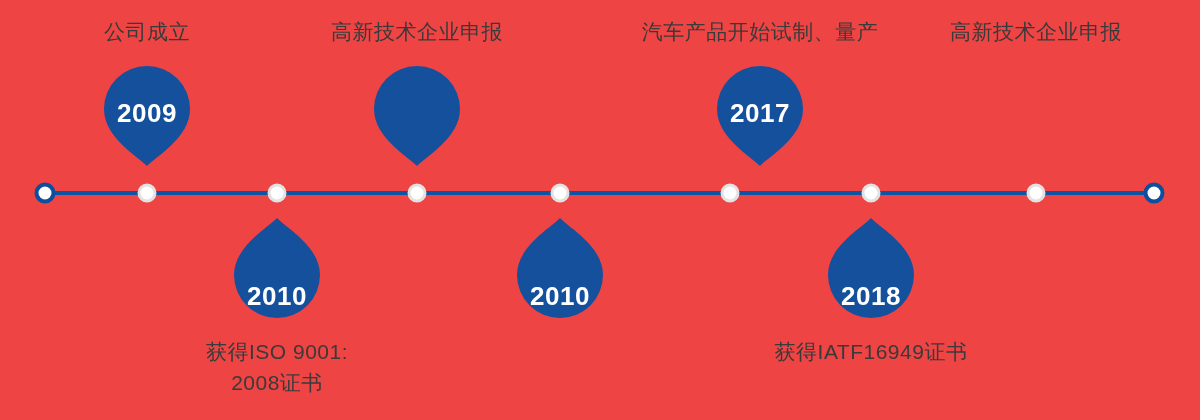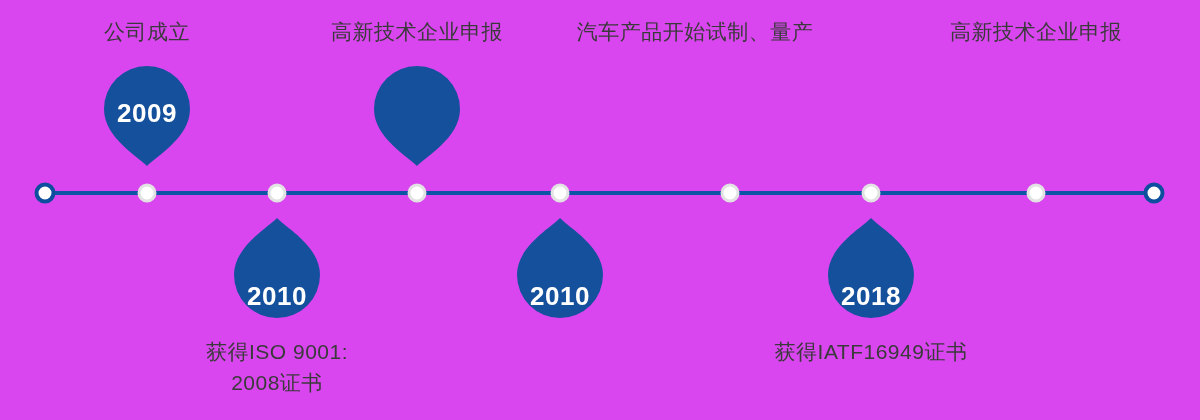--- a/index.html
+++ b/index.html
@@ -1,20 +1,20 @@
 <!DOCTYPE html>
 <html><head>
 <meta charset="utf-8">
 <style>
   html, body { margin: 0; padding: 0; background: #ffffff; }
   .stage {
     position: relative;
     width: 1200px;
     height: 420px;
-    background: #d946ef;
+    background: #ef4444;
     font-family: "Liberation Sans", sans-serif;
     overflow: hidden;
   }
 
   
   .axis {
     position: absolute;
     left: 45px;
     top: 191px;
     width: 1110px;
@@ -53,21 +53,21 @@
     top: 0;
     height: 420px;
     width: 300px;
     margin-left: -150px;
     text-align: center;
   }
   .ms1 { left: 147px; }
   .ms2 { left: 277px; }
   .ms3 { left: 417px; }
   .ms4 { left: 560px; }
-  .ms5 { left: 695px; }
+  .ms5 { left: 760px; }
   .ms6 { left: 871px; }
   .ms7 { left: 1036px; text-decoration: underline; }
 
   .label {
     position: absolute;
     left: 0;
     right: 0;
     font-size: 21px;
     line-height: 31px;
     color: #3A3A3A;
@@ -154,20 +154,26 @@
     <div class="balloon">
       <svg viewBox="0 0 100 100" aria-hidden="true">
         <path d="M50 100 C 42 91 7 72 7 43 A 43 43 0 1 1 93 43 C 93 72 58 91 50 100 Z"></path>
       </svg>
       <span class="year">2010</span>
     </div>
   </div>
 
   <div class="ms ms5 top">
     <div class="label">汽车产品开始试制、量产</div>
+    <div class="balloon">
+      <svg viewBox="0 0 100 100" aria-hidden="true">
+        <path d="M50 100 C 42 91 7 72 7 43 A 43 43 0 1 1 93 43 C 93 72 58 91 50 100 Z"></path>
+      </svg>
+      <span class="year">2017</span>
+    </div>
   </div>
 
   <div class="ms ms6 bottom">
     <div class="label">获得IATF16949证书</div>
     <div class="balloon">
       <svg viewBox="0 0 100 100" aria-hidden="true">
         <path d="M50 100 C 42 91 7 72 7 43 A 43 43 0 1 1 93 43 C 93 72 58 91 50 100 Z"></path>
       </svg>
       <span class="year">2018</span>
     </div>

